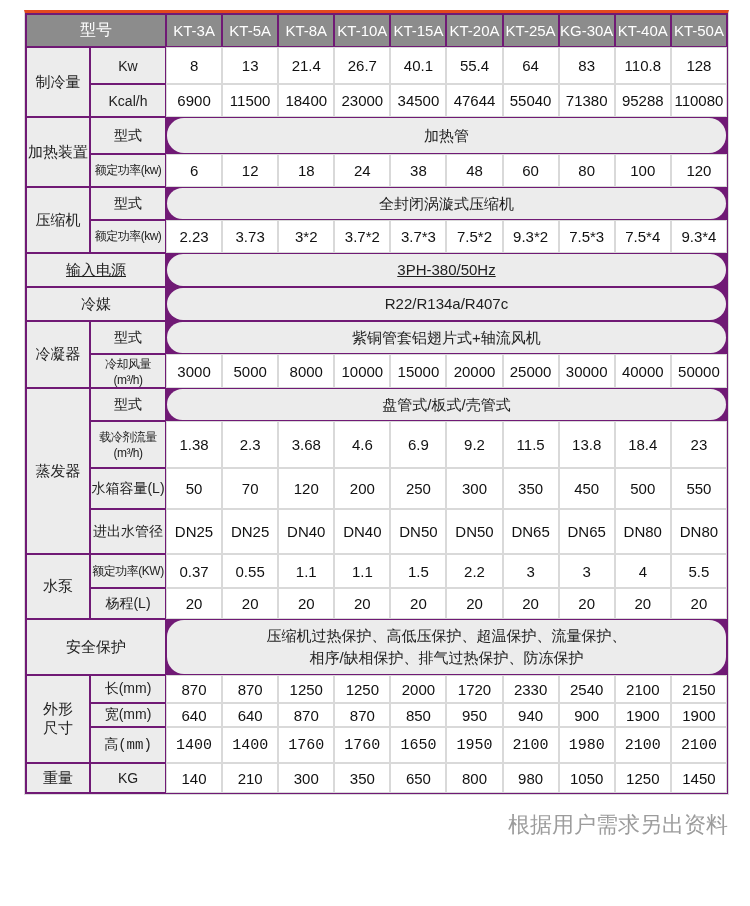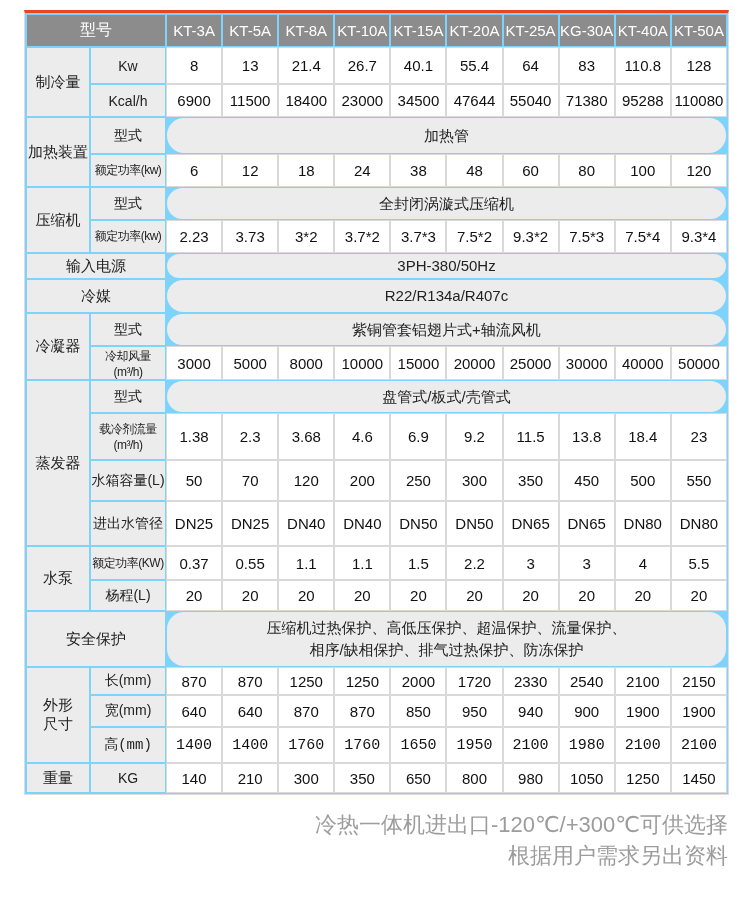--- a/index.html
+++ b/index.html
@@ -1,20 +1,20 @@
 <!DOCTYPE html>
 <html><head>
 <meta charset="utf-8">
 <style>
   html,body{margin:0;padding:0;background:#ffffff;width:750px;height:906px;overflow:hidden;
     font-family:"Liberation Sans","DejaVu Sans",sans-serif;color:#1f1f1f;}
   .page{padding:10px 22px 0 24px;}
   .title{ text-align:right; font-size:23px; color:#757575; letter-spacing:1px;
     margin:10px 1px 13px 0; font-weight:400;}
-  .tablewrap{ border:1px solid #dcdcdc; border-top:3px solid #e3491e; background:#7dd3fc; width:703px;}
+  .tablewrap{ border:1px solid #dcdcdc; border-top:3px solid #e3491e; background:#701a75; width:703px;}
   table{ border-collapse:separate; border-spacing:2px; width:100%; table-layout:fixed;}
   td,th{ text-align:center; vertical-align:middle; padding:0; overflow:hidden; font-weight:400;}
   th.modelh{ background:#8c8c8c; color:#ffffff; font-size:15px;}
   td.cat{ background:#ececec; font-size:15px; color:#222;}
   td.label{ background:#ececec; font-size:14px; color:#222;}
   td.label.sm{ font-size:12px; letter-spacing:-0.5px;}
   td.val{ background:#ffffff; box-shadow:0 0 0 1px #d9d9d9; font-size:15px; color:#111;}
   td.spanval{ background:#ececec; font-size:15px; color:#222; line-height:1.45;border-radius:17px;}
   .footer{ text-align:right; margin:14px 0 0 0; color:#9c9c9c; font-size:22px; line-height:31px;}
 </style>
@@ -131,21 +131,21 @@
             <td class="val">3.73</td>
             <td class="val">3*2</td>
             <td class="val">3.7*2</td>
             <td class="val">3.7*3</td>
             <td class="val">7.5*2</td>
             <td class="val">9.3*2</td>
             <td class="val">7.5*3</td>
             <td class="val">7.5*4</td>
             <td class="val">9.3*4</td>
           </tr>
-          <tr style="height: 24px;">
+          <tr style="height: 32px; text-decoration: underline;">
             <td class="cat" rowspan="1" colspan="2">
               <div>输入电源</div>
             </td>
             <td class="spanval" colspan="10">
               <div>3PH-380/50Hz</div>
             </td>
           </tr>
           <tr style="height: 32px;">
             <td class="cat" rowspan="1" colspan="2">
               <div>冷媒</div>
@@ -291,21 +291,21 @@
             <td class="val">870</td>
             <td class="val">1250</td>
             <td class="val">1250</td>
             <td class="val">2000</td>
             <td class="val">1720</td>
             <td class="val">2330</td>
             <td class="val">2540</td>
             <td class="val">2100</td>
             <td class="val">2150</td>
           </tr>
-          <tr style="height: 30px; padding-left: 46px;">
+          <tr style="height: 22px; padding-left: 46px;">
             <td class="label">
               <div>宽(mm)</div>
             </td>
             <td class="val">640</td>
             <td class="val">640</td>
             <td class="val">870</td>
             <td class="val">870</td>
             <td class="val">850</td>
             <td class="val">950</td>
             <td class="val">940</td>
@@ -344,16 +344,15 @@
             <td class="val">980</td>
             <td class="val">1050</td>
             <td class="val">1250</td>
             <td class="val">1450</td>
           </tr>
         </tbody>
     </table>
   </div>
 
   <div class="footer">
-    <div>冷热一体机进出口-120℃/+300℃可供选择</div>
     <div>根据用户需求另出资料</div>
   </div>
 </div>
 
 </body></html>

